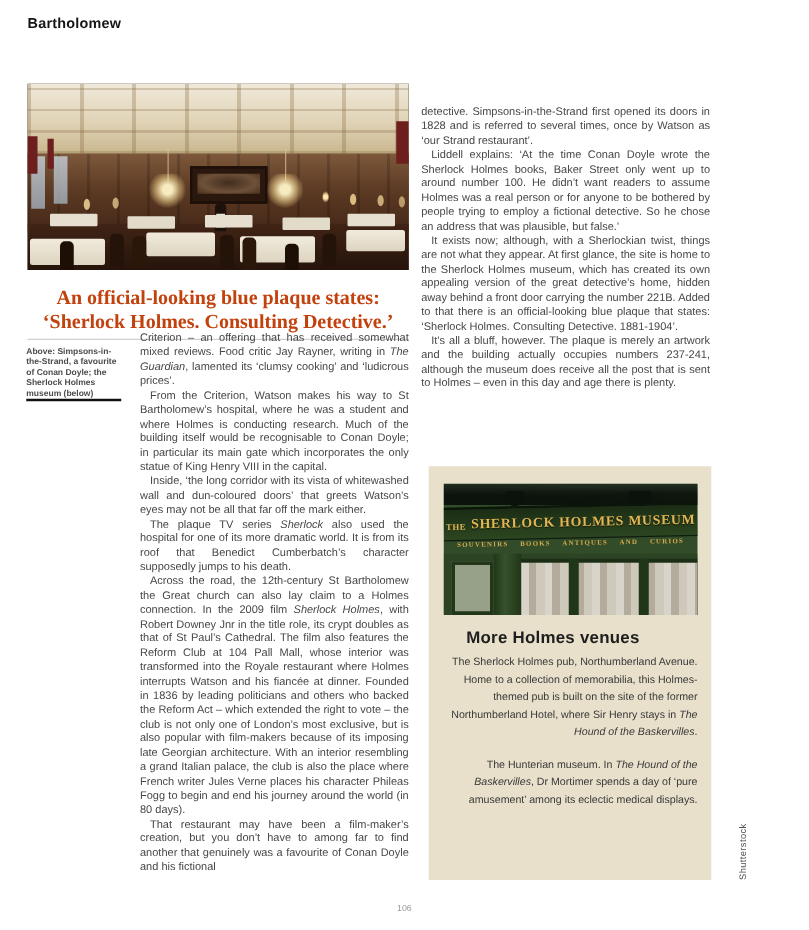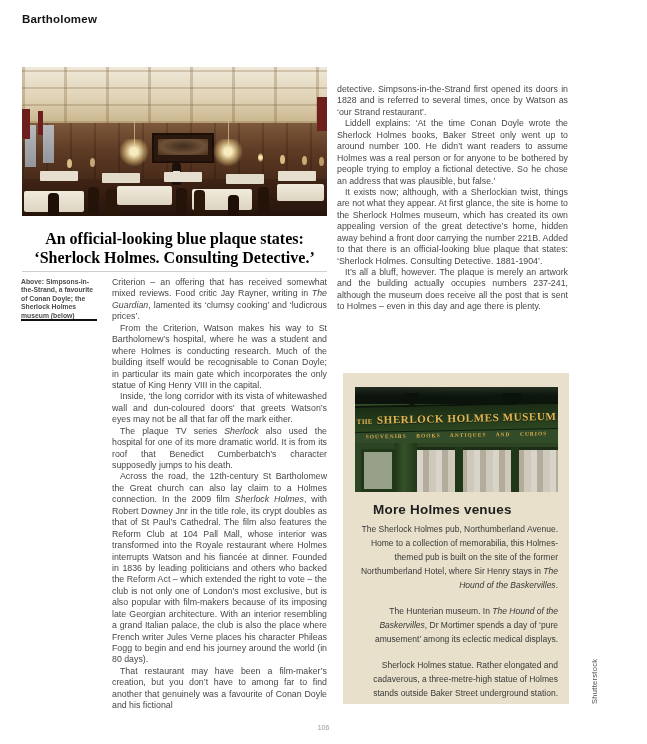--- a/index.html
+++ b/index.html
@@ -54,29 +54,29 @@
   .pr-table.t1 { left:2px;  top:124px; width:60px; height:21px; }
   .pr-table.t2 { left:95px; top:119px; width:55px; height:19px; }
   .pr-table.t3 { left:170px;top:122px; width:60px; height:21px; }
   .pr-table.t4 { left:255px;top:117px; width:47px; height:17px; }
   .pr-chairs { position:absolute; left:66px; top:120px; width:11px; height:26px; background:#241308; border-radius:4px 4px 0 0;
     box-shadow:18px 2px 0 0 #2a1709, 88px 1px 0 0 #241308, 106px 3px 0 0 #2a1709, 170px 0px 0 0 #241308, -40px 6px 0 0 #1d0f06, 140px 8px 0 0 #1d0f06; }
 
   
   .pullquote { position:absolute; left:22px; top:229px; width:305px; text-align:center;
     font-family:"Liberation Serif", serif; font-weight:600; font-size:16px; line-height:19px;
-    color:#000000; white-space:pre-line; }
+    color:#c2410c; white-space:pre-line; }
   .quote-rule { position:absolute; left:22px; top:271px; width:305px; height:1px; background:#cfcfcf; }
   .caption { position:absolute; left:21px; top:278px; width:79px;
     font-size:6.8px; line-height:8.4px; font-weight:bold; color:#4c4c4c; }
   .caption-rule { position:absolute; left:21px; top:319px; width:76px; height:2px; background:#111; }
 
   
   .col { position:absolute; font-size:8.8px; line-height:11.43px; text-align:justify; color:#474747; }
-  .col-left  { left:112px; top:277px; width:215px; }
+  .col-left  { left:112px; top:265px; width:215px; }
   .col-right { left:337px; top:57px;  width:231px;margin-top:27px; }
   .col p { margin:0; }
   .col p + p { text-indent:8px; }
   .it { font-style:italic; }
 
   
   .venues-box { position:absolute; left:343px; top:373px; width:226px; height:331px;
     background:#e8e0cb; padding:14px 11px 0 12px; }
   .venues-title { font-size:13.5px; font-weight:600; color:#1e1e1e; margin:10px 0 5px 18px; letter-spacing:.2px; }
   .venues-text p { font-size:8.5px; line-height:14px; color:#383838; margin:0 0 12px 0; text-align:right; }
@@ -187,20 +187,19 @@
         <div class="pm-pillar"></div>
         <div class="pm-win-main"></div>
         <div class="pm-mullion m1"></div>
         <div class="pm-mullion m2"></div>
       </div>
     </div>
     <div class="venues-title">More Holmes venues</div>
     <div class="venues-text">
       <p><span>The Sherlock Holmes pub, Northumberland Avenue. Home to a collection of memorabilia, this Holmes-themed pub is built on the site of the former Northumberland Hotel, where Sir Henry stays in </span><span class="it">The Hound of the Baskervilles</span><span>.</span></p>
       <p><span>The Hunterian museum. In </span><span class="it">The Hound of the Baskervilles</span><span>, Dr Mortimer spends a day of ‘pure amusement’ among its eclectic medical displays.</span></p>
-      <p><span>Sherlock Holmes statue. Rather elongated and cadaverous, a three-metre-high statue of Holmes stands outside Baker Street underground station.</span></p>
     </div>
   </div>
 
   <div class="credit">Shutterstock</div>
   <div class="folio">106</div>
 
 </div>
 
 </body></html>

